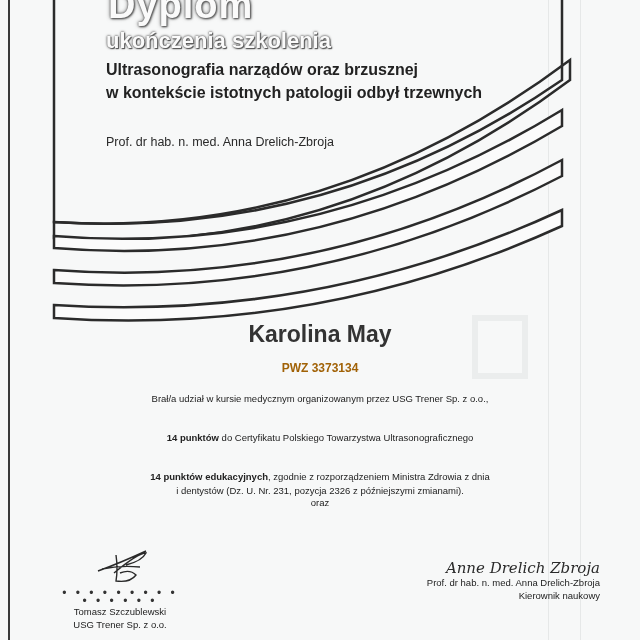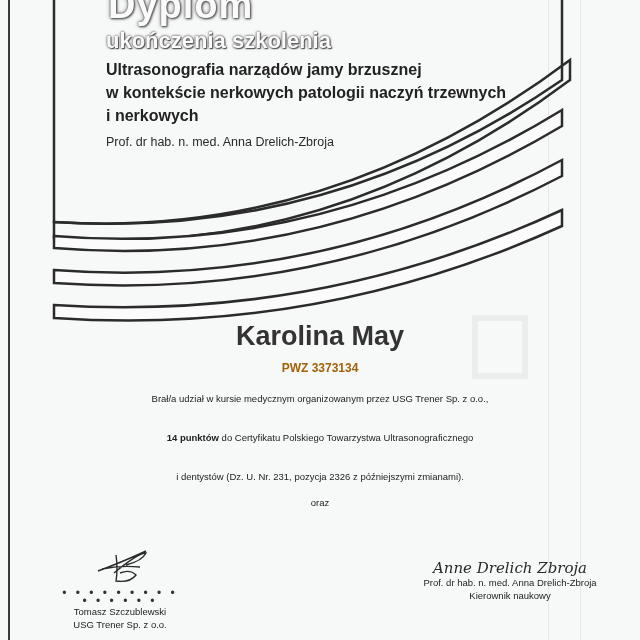--- a/index.html
+++ b/index.html
@@ -21,29 +21,29 @@
     color:#fafafa; text-shadow:0 0 2px #555, 0 0 3px #777, 1px 1px 1px #444;
   }
   .course {
     position:absolute; left:106px; top:58px; font-size:16px; font-weight:bold; line-height:23px; color:#222;
   }
   .supervisor {
     position:absolute; left:106px; top:133px; font-size:12.5px; line-height:19px; color:#2a2a2a;
   }
   svg.arcs { position:absolute; left:0; top:0; }
   .center-block { position:absolute; left:100px; width:440px; text-align:center; }
-  .name { top:321px; font-size:27px; font-weight:bold; color:#333; }
+  .name { top:321px; font-size:23px; font-weight:bold; color:#333; }
   .pwz { top:361px; font-size:12px; font-weight:bold; color:#a16207; }
   .para { font-size:9.5px; line-height:14px; color:#222;text-align:center; }
   .p1 { top:392px; }
   .p2 { top:431px; }
   .p3 { top:472px;margin-top:24px; }
   .p4 { top:470px; }
   .sig-left { position:absolute; left:60px; top:545px; width:120px; text-align:center; }
-  .sig-right { position:absolute; left:420px; top:560px; width:180px; text-align:center; }
+  .sig-right { position:absolute; left:420px; top:560px; width:180px; text-align:right; }
   .dots { font-size:12px; letter-spacing:3px; color:#333; line-height:8px; }
   .sig-text { font-size:9.5px; line-height:13px; color:#222; }
 </style>
 </head>
 <body>
 
 <div class="page-edge-left"></div>
 <div class="faint-col" style="left:548px"></div>
 <div class="faint-col" style="left:580px"></div>
 <div class="ghost-box"></div>
@@ -55,43 +55,43 @@
     <path d="M54 283 L54 270 Q 320 290 562 160 L 562 176 Q 320 302 54 283 Z"></path>
     <path d="M54 318 L54 305 Q 320 322 562 210 L 562 226 Q 320 336 54 318 Z"></path>
   </g>
   <path d="M54 -5 L 54 222 Q 330 240 562 80 L 562 -5" fill="none" stroke="#2b2b2b" stroke-width="2.5"></path>
 </svg>
 
 <div class="title">Dyplom</div>
 <div class="subtitle">ukończenia szkolenia</div>
 
 <div class="course">
-  <div>Ultrasonografia narządów jamy brzusznej</div>
-  <div>w kontekście nerkowych patologii naczyń trzewnych</div>
-  <div>i nerkowych</div>
+  <div>Ultrasonografia narządów oraz brzusznej</div>
+  <div>w kontekście istotnych patologii odbył trzewnych</div>
 </div>
 
 <div class="supervisor">
   <div>Prof. dr hab. n. med. Anna Drelich-Zbroja</div>
 </div>
 
 <div class="center-block name">Karolina May</div>
 <div class="center-block pwz">PWZ 3373134</div>
 
 <div class="center-block para p1">
   <div>Brał/a udział w kursie medycznym organizowanym przez USG Trener Sp. z o.o.,</div>
 </div>
 
 <div class="center-block para p2">
   <b>14 punktów</b><span> do Certyfikatu Polskiego Towarzystwa Ultrasonograficznego</span>
 </div>
 
 <div class="center-block para p3">oraz</div>
 
 <div class="center-block para p4">
+  <div><b>14 punktów edukacyjnych</b><span>, zgodnie z rozporządzeniem Ministra Zdrowia z dnia</span></div>
   <div>i dentystów (Dz. U. Nr. 231, pozycja 2326 z późniejszymi zmianami).</div>
 </div>
 
 <div class="sig-left">
   <svg width="60" height="40">
     <path d="M8 26 Q 30 18 56 6 M12 24 Q 30 20 50 22 M26 10 Q 28 24 26 36 Q 40 38 46 30 Q 40 24 30 28 M24 28 Q 48 8 56 8 Q 52 16 36 20" fill="none" stroke="#2a2a2a" stroke-width="1.4"></path>
   </svg>
   <div class="dots">• • • • • • • • • • • • • • •</div>
   <div class="sig-text">Tomasz Szczublewski</div>
   <div class="sig-text">USG Trener Sp. z o.o.</div>

